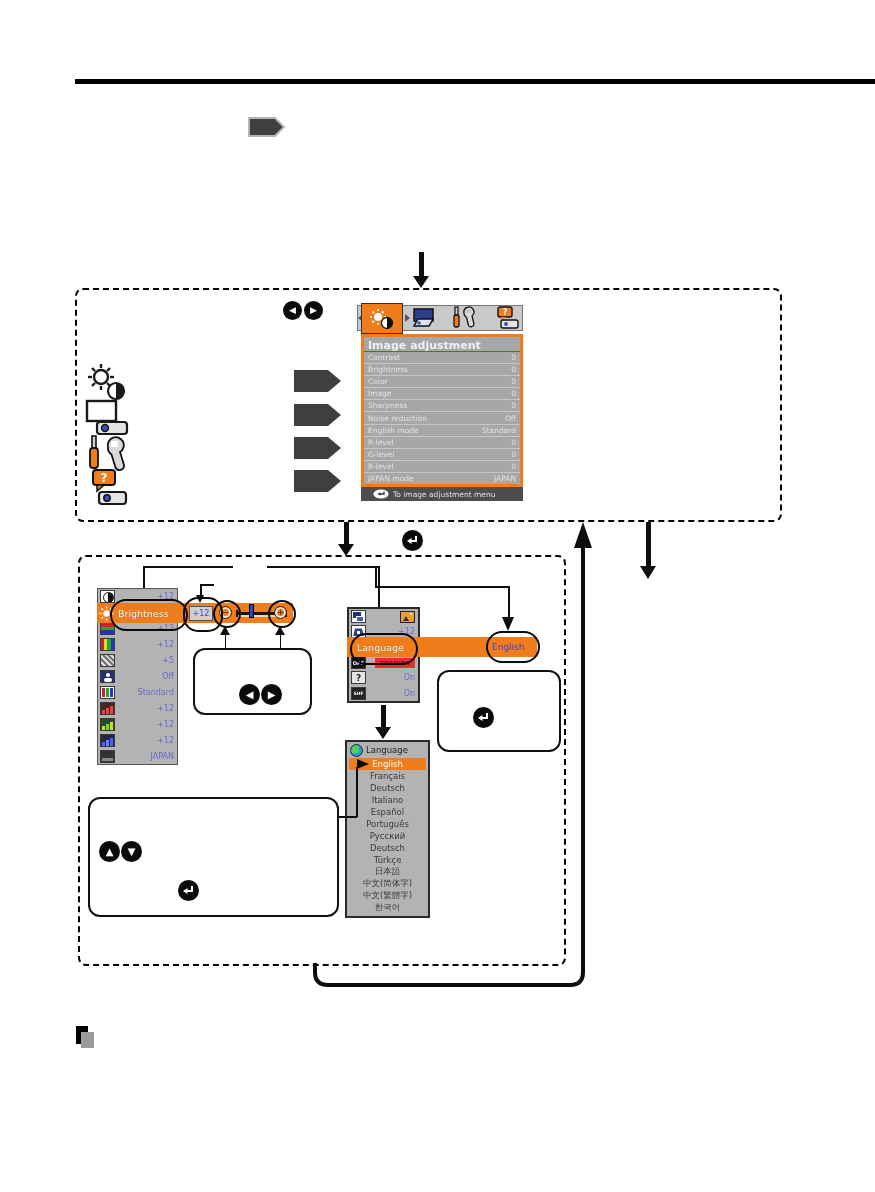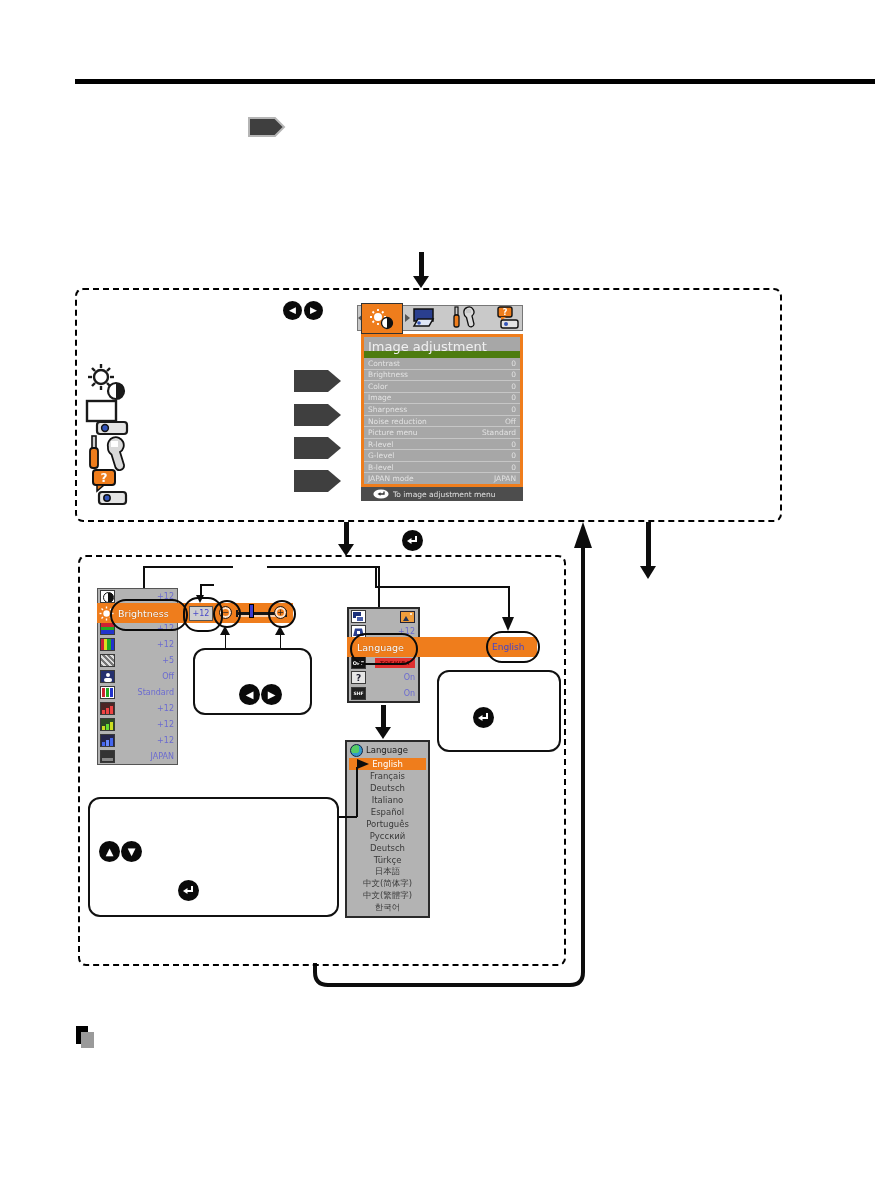--- a/index.html
+++ b/index.html
@@ -19,21 +19,21 @@
   
   .cbtn{position:absolute;width:21px;height:21px;border-radius:50%;background:#0a0a0a;color:#fff;
         display:flex;align-items:center;justify-content:center;font-size:10px;line-height:1;}
   
   .tabbar{position:absolute;left:357px;top:305px;width:166px;height:26px;background:#c9c9c9;
           border:1px solid #777;box-sizing:border-box;}
   .tab-active{position:absolute;left:361px;top:303px;width:42px;height:31px;background:#ef7d1c;
           border:1px solid #333;box-sizing:border-box;display:flex;align-items:center;justify-content:center;}
   .menupanel{position:absolute;left:361px;top:334px;width:162px;height:153px;background:#a7a7a7;
           border:3px solid #ef7d1c;box-sizing:border-box;display:flex;flex-direction:column;}
-  .tm-title{height:12px;color:#f0f0f0;font-size:13px;padding:2px 4px 0 4px;border-bottom:7px solid #4d7c0f;}
+  .tm-title{height:12px;color:#f0f0f0;font-size:11px;padding:2px 4px 0 4px;border-bottom:1px solid #4d7c0f;font-weight:bold;}
   .tm-row{flex:1;display:flex;align-items:center;justify-content:space-between;
           padding:0 4px;border-bottom:1px solid #c6c6c6;color:#e2e2e2;font-size:7.5px;}
   .tm-row:last-child{border-bottom:none;}
   .menufooter{position:absolute;left:361px;top:487px;width:162px;height:14px;background:#4d4d4d;
           display:flex;align-items:center;color:#e0e0e0;font-size:7.5px;padding-left:12px;box-sizing:border-box;}
   .menufooter svg{margin-right:4px;}
   
   .lmenu{position:absolute;left:97px;top:588px;width:81px;height:177px;background:#b3b3b3;
          border:1px solid #555;box-sizing:border-box;display:flex;flex-direction:column;}
   .lm-row{flex:1;display:flex;align-items:center;padding:0 3px 0 2px;}
@@ -235,21 +235,21 @@
         </div>
         <div class="tm-row">
           <span>Sharpness</span>
           <span>0</span>
         </div>
         <div class="tm-row">
           <span>Noise reduction</span>
           <span>Off</span>
         </div>
         <div class="tm-row">
-          <span>Picture menu</span>
+          <span>English mode</span>
           <span>Standard</span>
         </div>
         <div class="tm-row">
           <span>R-level</span>
           <span>0</span>
         </div>
         <div class="tm-row">
           <span>G-level</span>
           <span>0</span>
         </div>

